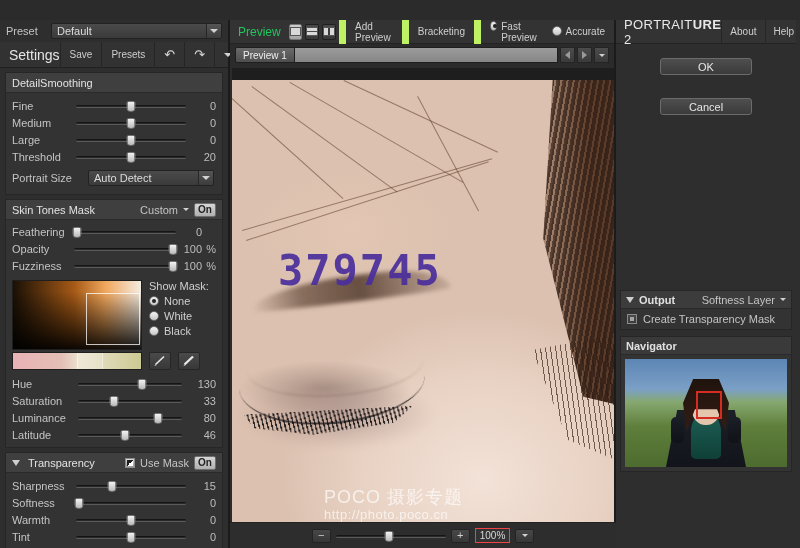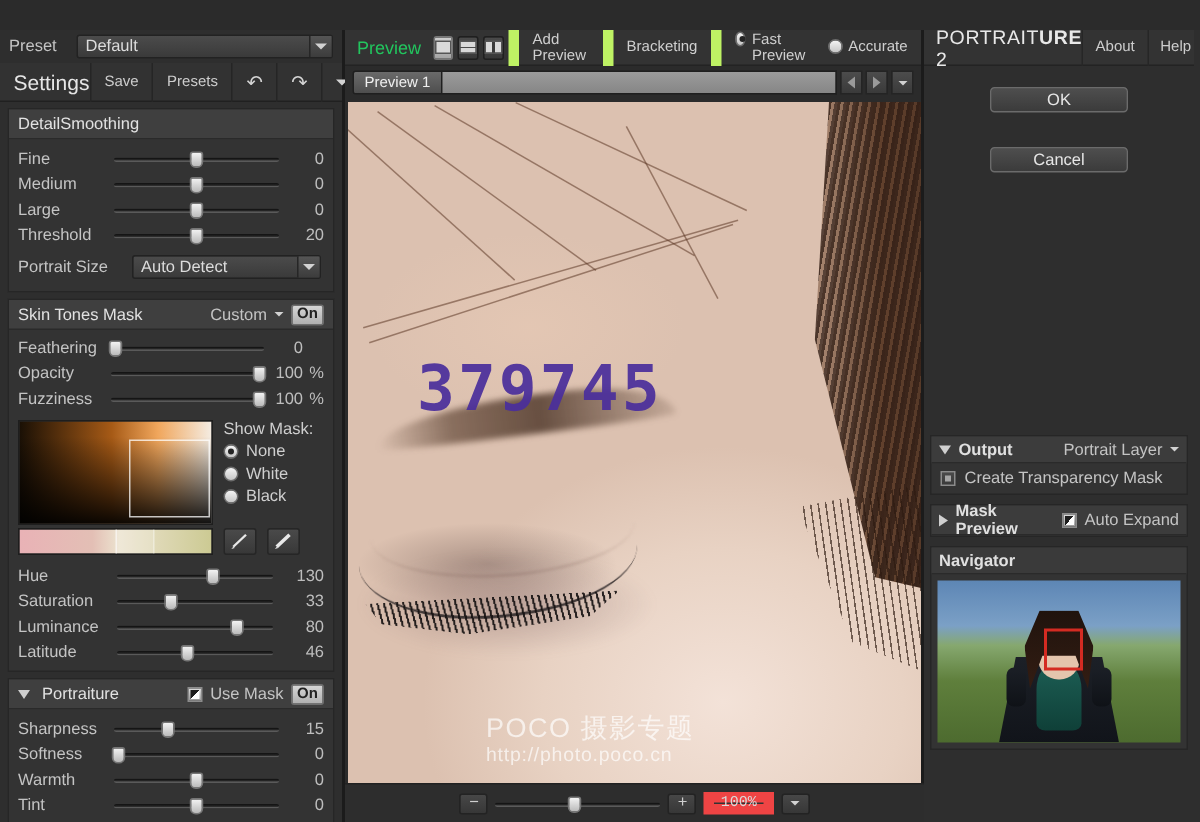--- a/index.html
+++ b/index.html
@@ -217,21 +217,21 @@
   }
   .arrL { width:0;height:0;border-top:4px solid transparent;border-bottom:4px solid transparent;border-right:5px solid #9a9a9a;}
   .arrR { width:0;height:0;border-top:4px solid transparent;border-bottom:4px solid transparent;border-left:5px solid #9a9a9a;}
 
   
   #photoframe {
     position: absolute; left: 2px; top: 48px; width: 382px; height: 467px;
     background: #1e1e1e; overflow: hidden;
   }
   #photo {
-    position: absolute; left: 0; top: 0; width: 408px; height: 467px;
+    position: absolute; left: 0; top: 12px; width: 408px; height: 467px;
     background:
       radial-gradient(ellipse 120px 38px at 93px 308px, rgba(60,40,40,0.30) 0%, rgba(60,40,40,0) 72%),
       radial-gradient(ellipse 150px 90px at 120px 150px, rgba(233,203,182,0.55) 0%, rgba(233,203,182,0) 70%),
       radial-gradient(ellipse 200px 170px at 250px 400px, #f3e2d8 0%, #e8d2c3 60%, #dcc1b0 100%),
       linear-gradient(150deg, #e0c3a9 0%, #e7cdb4 30%, #f0ddd0 62%, #e9d6c9 100%);
   }
   
   #hair {
     position:absolute; right:0; top:0; width: 118px; height: 330px;
     background:
@@ -301,24 +301,23 @@
     display: flex; align-items: center; justify-content: center; gap: 5px;
   }
   .zbtn {
     width: 19px; height: 14px; background: linear-gradient(#474747,#373737);
     border: 1px solid #232323; border-radius: 2px;
     display:flex; align-items:center; justify-content:center;
     color:#cfcfcf; font-size:11px; line-height:1;
   }
   #zslider { width: 110px; position: relative; height: 14px; }
   #zoomval {
-    height: 15px; border: 7px solid #ef4444; background: #333;
+    height: 15px; border: 1px solid #ef4444; background: #333;
     font-size: 10px; color: #dadada; display:flex; align-items:center;
     padding: 0 4px;
-    font-family: Liberation Mono, monospace;
   }
 
   
   #right { width: 180px; height: 528px; background: #2e2e2e; position: relative; }
   #brandbar {
     height: 24px; background: #333; display:flex; align-items:center;
     border-bottom: 1px solid #232323;
   }
   #brand {
     flex:1; padding-left: 8px; color: #e8e8e8; font-size: 13px;
@@ -569,21 +568,21 @@
                 <div class="sknob" style="left:45%"></div>
               </div>
             <span class="rval" style="width:34px">46</span>
           </div>
         </div>
       </div>
 
       <div class="group">
         <div class="grouphdr">
           <span class="tri down" style="margin-right:3px"></span>
-          <span class="gt">Portraiture</span>
+          <span class="gt">Transparency</span>
           <span class="chk on"></span>
           <span class="rlabel">Use Mask</span>
           <span class="onbadge">On</span>
         </div>
         <div style="padding:4px 0 0 0">
           <div class="row">
             <span class="rlabel" style="width:64px">Sharpness</span>
             <div class="slider">
                 <div class="strack"></div>
                 <div class="sknob" style="left:33%"></div>
@@ -713,37 +712,29 @@
 
       <div style="padding:14px 0 0 0">
         <div class="okbtn">OK</div>
         <div class="okbtn" style="margin-top:23px">Cancel</div>
       </div>
 
       <div class="rsec" style="margin-top:175px">
         <div class="rsechdr">
           <span class="tri down"></span>
           <span class="t">Output</span>
-          <span class="rlabel">Portrait Layer</span>
+          <span class="rlabel">Softness Layer</span>
           <span class="caret caret-sm"></span>
         </div>
         <div class="row" style="height:20px;gap:6px">
           <span class="chk half"></span>
           <span class="rlabel">Create Transparency Mask</span>
         </div>
       </div>
 
-      <div class="rsec" style="margin-top:6px">
-        <div class="rsechdr" style="height:20px">
-          <span class="tri"></span>
-          <span class="t">Mask Preview</span>
-          <span class="chk on"></span>
-          <span class="rlabel">Auto Expand</span>
-        </div>
-      </div>
 
       <div id="navbox" style="margin-top:6px">
         <div class="rsechdr" style="background:#3a3a3a;height:18px">
           <span class="t">Navigator</span>
         </div>
         <div id="navthumb">
           <div id="navperson">
             <div id="navcoat"></div>
             <div class="navarm" style="left:8px"></div>
             <div class="navarm" style="right:8px"></div>

